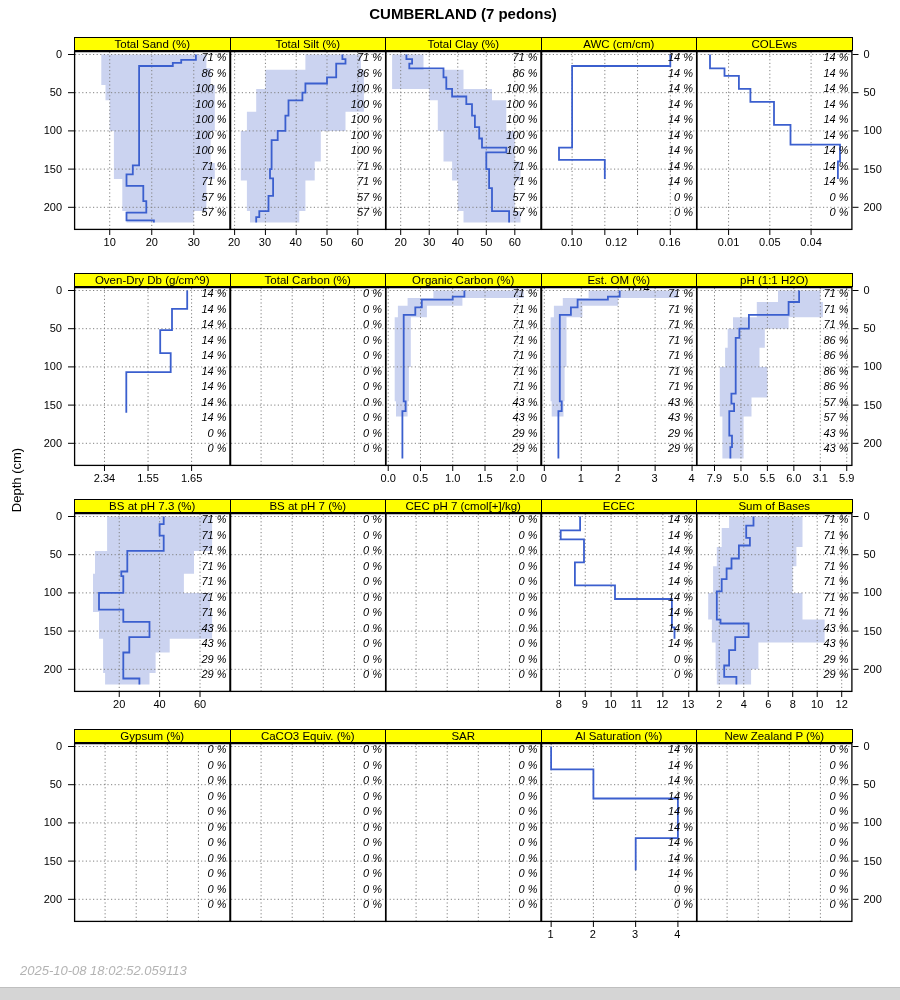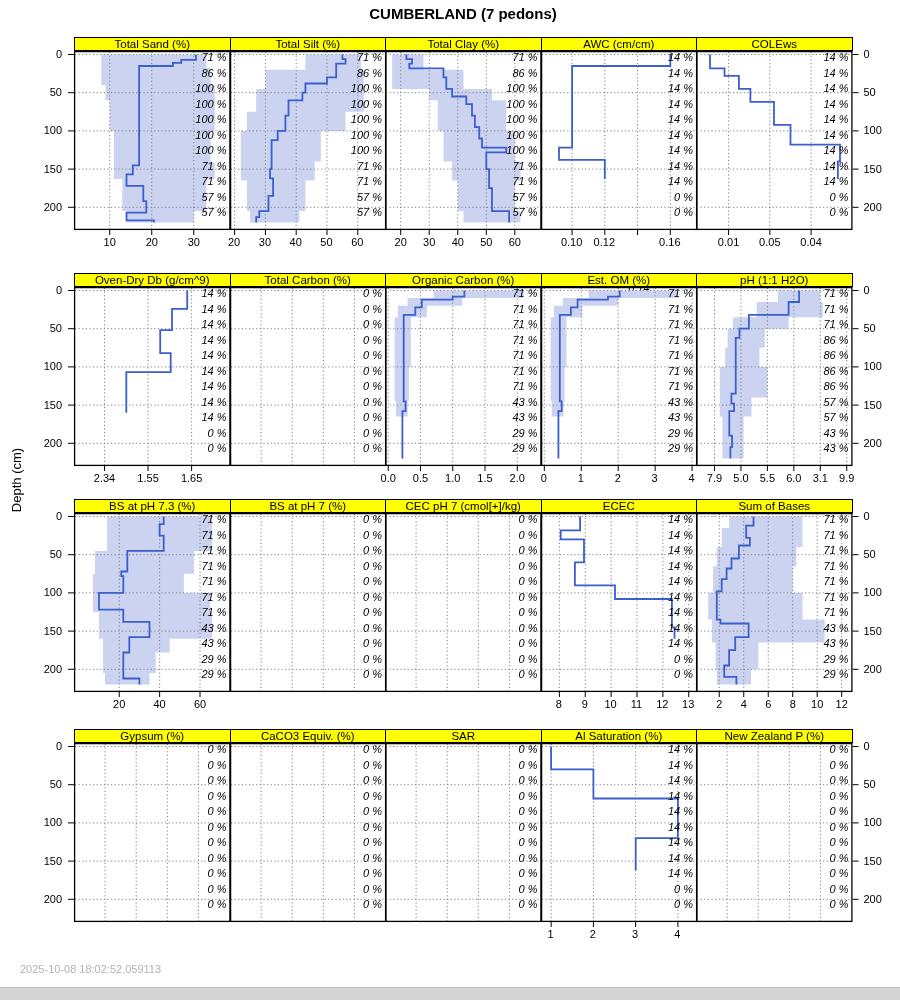--- a/index.html
+++ b/index.html
@@ -1,21 +1,21 @@
 <!DOCTYPE html>
 <html><head>
 <meta charset="utf-8">
 <style>
   html,body{margin:0;padding:0;background:#fff;}
   body{font-family:"Liberation Sans",sans-serif;}
   #figure{position:relative;width:900px;height:1000px;background:#fff;overflow:hidden;}
   .title{position:absolute;transform:translateX(-50%);font-weight:bold;font-size:15px;white-space:nowrap;color:#000;}
   .ylab{position:absolute;transform:translate(-50%,-50%) rotate(-90deg);font-size:13px;white-space:nowrap;color:#000;}
   .caption{position:absolute;transform:translateX(-50%);font-size:13px;white-space:nowrap;color:#111;}
-  .stamp{position:absolute;font-size:11px;color:#b3b3b3;white-space:nowrap;}
+  .stamp{position:absolute;font-size:13px;font-style:italic;color:#b3b3b3;white-space:nowrap;}
   .strip{position:absolute;box-sizing:border-box;border:1px solid #000;display:flex;align-items:center;justify-content:center;font-size:11.5px;color:#000;overflow:hidden;white-space:nowrap;}
   .xt{position:absolute;transform:translateX(-50%);font-size:11px;color:#000;white-space:nowrap;}
   .dl{position:absolute;width:44px;text-align:right;font-size:11px;color:#000;line-height:13px;}
   .dr{position:absolute;text-align:left;font-size:11px;color:#000;line-height:13px;}
   .pct{position:absolute;width:60px;text-align:right;font-size:11px;font-style:italic;color:#000;line-height:13px;white-space:nowrap;}
   .panelsvg{position:absolute;overflow:visible;}
   .bottombar{position:absolute;left:0;top:987px;width:900px;height:13px;background:#d5d5d5;border-top:1px solid #bfbfbf;}
 </style>
 </head>
 <body>
@@ -157,21 +157,21 @@
       <div class="pct" style="left: 633px; top: 82px;">14 %</div>
       <div class="pct" style="left: 633px; top: 97.5px;">14 %</div>
       <div class="pct" style="left: 633px; top: 113px;">14 %</div>
       <div class="pct" style="left: 633px; top: 128.5px;">14 %</div>
       <div class="pct" style="left: 633px; top: 144px;">14 %</div>
       <div class="pct" style="left: 633px; top: 159.5px;">14 %</div>
       <div class="pct" style="left: 633px; top: 175px;">14 %</div>
       <div class="pct" style="left: 633px; top: 190.5px;">0 %</div>
       <div class="pct" style="left: 633px; top: 206px;">0 %</div>
       <div class="xt" style="left: 571.6px; top: 236px;">0.10</div>
-      <div class="xt" style="left: 604.337px; top: 236px;">0.12</div>
+      <div class="xt" style="left: 604.337px; top: 236px; padding-left: 24px;">0.12</div>
       <div class="xt" style="left: 639px; top: 236px; margin-top: 46px;">0.14</div>
       <div class="xt" style="left: 669.811px; top: 236px;">0.16</div>
       <div class="strip" style="left: 696px; top: 37px; width: 156.5px; height: 14px; background: rgb(255, 255, 0);">COLEws</div>
       <svg class="panelsvg" width="156.5" height="179" style="left: 696px; top: 51px;">
         <line x1="32.58488063660478" x2="32.58488063660478" y1="1" y2="178" stroke="#808080" stroke-width="1" stroke-dasharray="1.2,2.4"></line>
         <line x1="73.8315649867374" x2="73.8315649867374" y1="1" y2="178" stroke="#808080" stroke-width="1" stroke-dasharray="1.2,2.4"></line>
         <line x1="115.07824933687004" x2="115.07824933687004" y1="1" y2="178" stroke="#808080" stroke-width="1" stroke-dasharray="1.2,2.4"></line>
         <line x1="1" x2="154.5" y1="3.5" y2="3.5" stroke="#808080" stroke-width="1" stroke-dasharray="1.2,2.4"></line>
         <line x1="1" x2="154.5" y1="41.7" y2="41.7" stroke="#808080" stroke-width="1" stroke-dasharray="1.2,2.4"></line>
         <line x1="1" x2="154.5" y1="79.9" y2="79.9" stroke="#808080" stroke-width="1" stroke-dasharray="1.2,2.4"></line>
@@ -382,21 +382,21 @@
       <div class="pct" style="left: 788.5px; top: 380px;">86 %</div>
       <div class="pct" style="left: 788.5px; top: 395.5px;">57 %</div>
       <div class="pct" style="left: 788.5px; top: 411px;">57 %</div>
       <div class="pct" style="left: 788.5px; top: 426.5px;">43 %</div>
       <div class="pct" style="left: 788.5px; top: 442px;">43 %</div>
       <div class="xt" style="left: 714.512px; top: 472px;">7.9</div>
       <div class="xt" style="left: 740.957px; top: 472px;">5.0</div>
       <div class="xt" style="left: 767.403px; top: 472px;">5.5</div>
       <div class="xt" style="left: 793.849px; top: 472px;">6.0</div>
       <div class="xt" style="left: 820.294px; top: 472px;">3.1</div>
-      <div class="xt" style="left: 846.74px; top: 472px;">9.9</div>
+      <div class="xt" style="left: 846.74px; top: 472px;">5.9</div>
       <div class="dl" style="left: 18px; top: 284px;">0</div>
       <div class="dr" style="left: 863.5px; top: 284px;">0</div>
       <div class="dl" style="left: 18px; top: 322.2px;">50</div>
       <div class="dr" style="left: 863.5px; top: 322.2px;">50</div>
       <div class="dl" style="left: 18px; top: 360.4px;">100</div>
       <div class="dr" style="left: 863.5px; top: 360.4px;">100</div>
       <div class="dl" style="left: 18px; top: 398.6px;">150</div>
       <div class="dr" style="left: 863.5px; top: 398.6px;">150</div>
       <div class="dl" style="left: 18px; top: 436.8px;">200</div>
       <div class="dr" style="left: 863.5px; top: 436.8px;">200</div>

